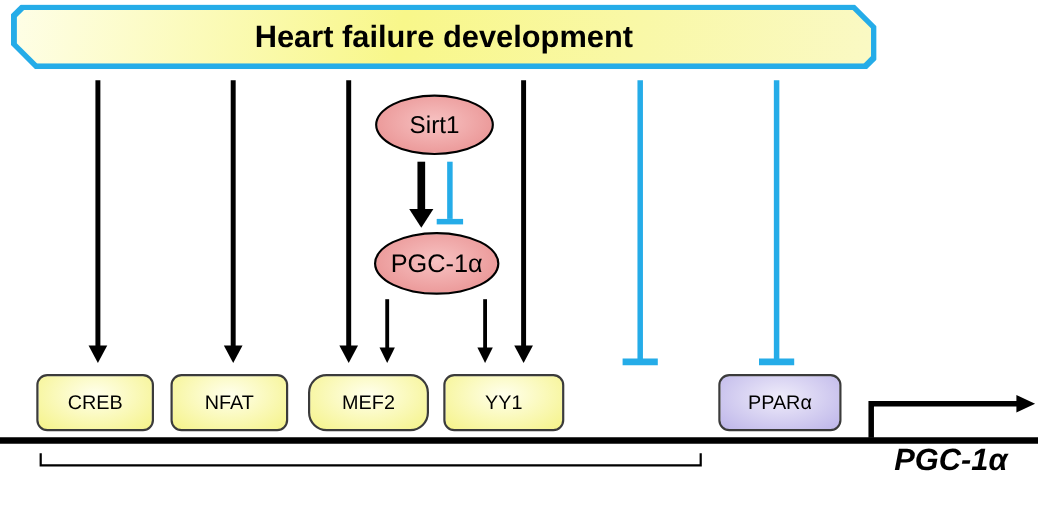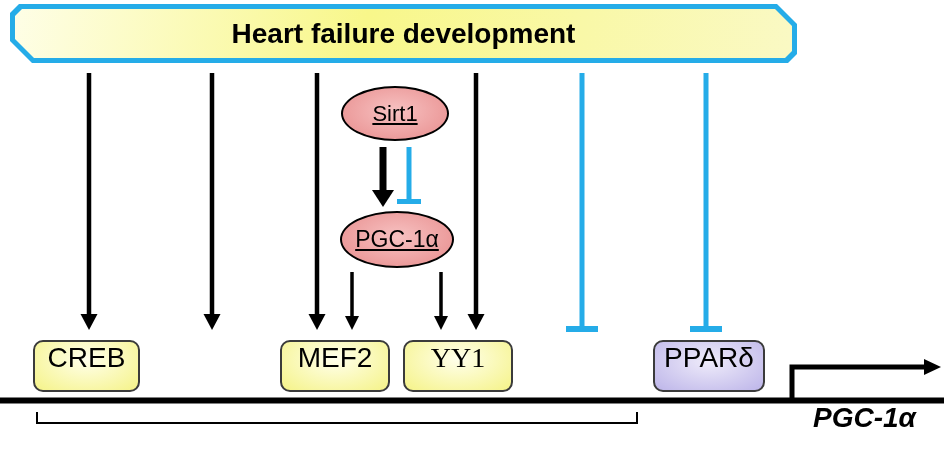--- a/index.html
+++ b/index.html
@@ -23,33 +23,33 @@
   }
   .banner-title{font-size:28px;font-weight:bold;letter-spacing:0px;}
   
   .node-ellipse{
     position:absolute;border:2px solid #000;border-radius:50%;
     background:radial-gradient(ellipse at 50% 45%,var(--pink_light,#F7C2C2) 0%,var(--pink,#E88E8E) 95%);
     display:flex;align-items:center;justify-content:center;
   }
   #sirt1{left:341px;top:86px;width:104px;height:51px;}
   #pgc1a-ellipse{left:340px;top:211px;width:110px;height:53px;}
-  .ellipse-label{font-size:22px;text-decoration:underline;}
+  .ellipse-label{font-size:22px;}
   #pgc1a-ellipse .ellipse-label{font-size:23px;}
   
   .gene-box{
     position:absolute;top:340px;height:48px;border:2px solid #3b3b3b;border-radius:10px;
-    display:flex;justify-content:center;font-size:28px;
+    display:flex;align-items:center;justify-content:center;font-size:18px;
   }
   .box-yellow{background:radial-gradient(ellipse at 50% 35%,var(--box_yellow_light,#FFFFEC) 0%,var(--box_yellow,#F5F388) 100%);}
   .box-lavender{background:radial-gradient(ellipse at 50% 40%,var(--box_lavender_light,#EFECFA) 0%,var(--box_lavender,#BDB5E9) 100%);}
   #box-creb{left:33px;width:103px;}
   #box-nfat{left:155px;width:103px;}
-  #box-mef2{left:280px;width:106px;}
-  #box-yy1{left:403px;width:106px;font-family:Liberation Serif, serif;}
+  #box-mef2{left:280px;width:106px;border-radius:17px;}
+  #box-yy1{left:403px;width:106px;}
   #box-ppardg{left:527px;width:105px;}
   #box-ppara{left:653px;width:108px;}
   
   #connectors{position:absolute;left:0;top:0;width:944px;height:469px;}
   .stroke-black{stroke:#000;fill:none;}
   .fill-black{fill:#000;stroke:none;}
   .stroke-cyan{stroke:var(--cyan,#25ACE8);fill:none;}
   
   .caption{position:absolute;font-size:23px;line-height:26px;}
   #positive-label{left:235px;top:434px;width:200px;text-align:center;}
@@ -127,25 +127,28 @@
   <div class="node-ellipse" id="sirt1">
     <span class="ellipse-label">Sirt1</span>
   </div>
   <div class="node-ellipse" id="pgc1a-ellipse">
     <span class="ellipse-label">PGC-1α</span>
   </div>
 
   <div class="gene-box box-yellow" id="box-creb">
     <span>CREB</span>
   </div>
+  <div class="gene-box box-yellow" id="box-nfat">
+    <span>NFAT</span>
+  </div>
   <div class="gene-box box-yellow" id="box-mef2">
     <span>MEF2</span>
   </div>
   <div class="gene-box box-yellow" id="box-yy1">
     <span>YY1</span>
   </div>
   <div class="gene-box box-lavender" id="box-ppara">
-    <span>PPARδ</span>
+    <span>PPARα</span>
   </div>
 
   <div class="caption" id="gene-label">PGC-1α</div>
 
 </div>
 
 </body></html>

